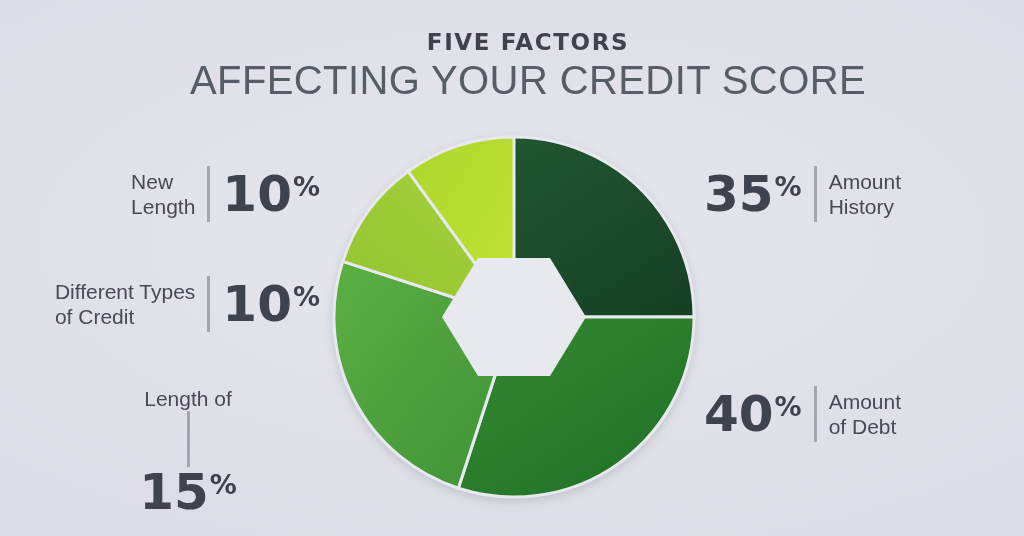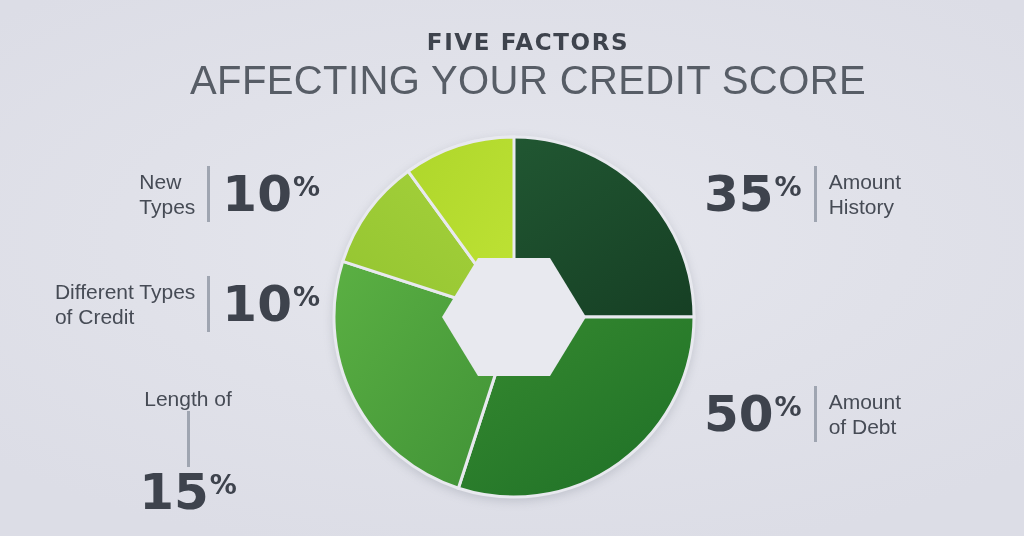--- a/index.html
+++ b/index.html
@@ -164,21 +164,21 @@
         <path fill="url(#g10b)" stroke="#e8e9ef" stroke-width="3" d="M 182 185 L 76.21 39.33 A 180 180 0 0 1 182 5 Z"></path>
       </g>
 
       <polygon fill="#e8e9ef" points="146,126 218,126 254,185 218,244 146,244 110,185"></polygon>
     </svg>
   </div>
 
   <div class="callout left" id="callout-new-credit">
     <div class="lbl">
       <div>New</div>
-      <div>Types</div>
+      <div>Length</div>
     </div>
     <div class="rule"></div>
     <div class="pct">
       <span>10</span>
         <span class="sym">%</span>
     </div>
   </div>
 
   <div class="callout left" id="callout-different-types">
     <div class="lbl">
@@ -210,21 +210,21 @@
     </div>
     <div class="rule"></div>
     <div class="lbl">
       <div>Amount</div>
       <div>History</div>
     </div>
   </div>
 
   <div class="callout right" id="callout-amount-debt">
     <div class="pct">
-      <span>50</span>
+      <span>40</span>
         <span class="sym">%</span>
     </div>
     <div class="rule"></div>
     <div class="lbl">
       <div>Amount</div>
       <div>of Debt</div>
     </div>
   </div>
 
 </div>

